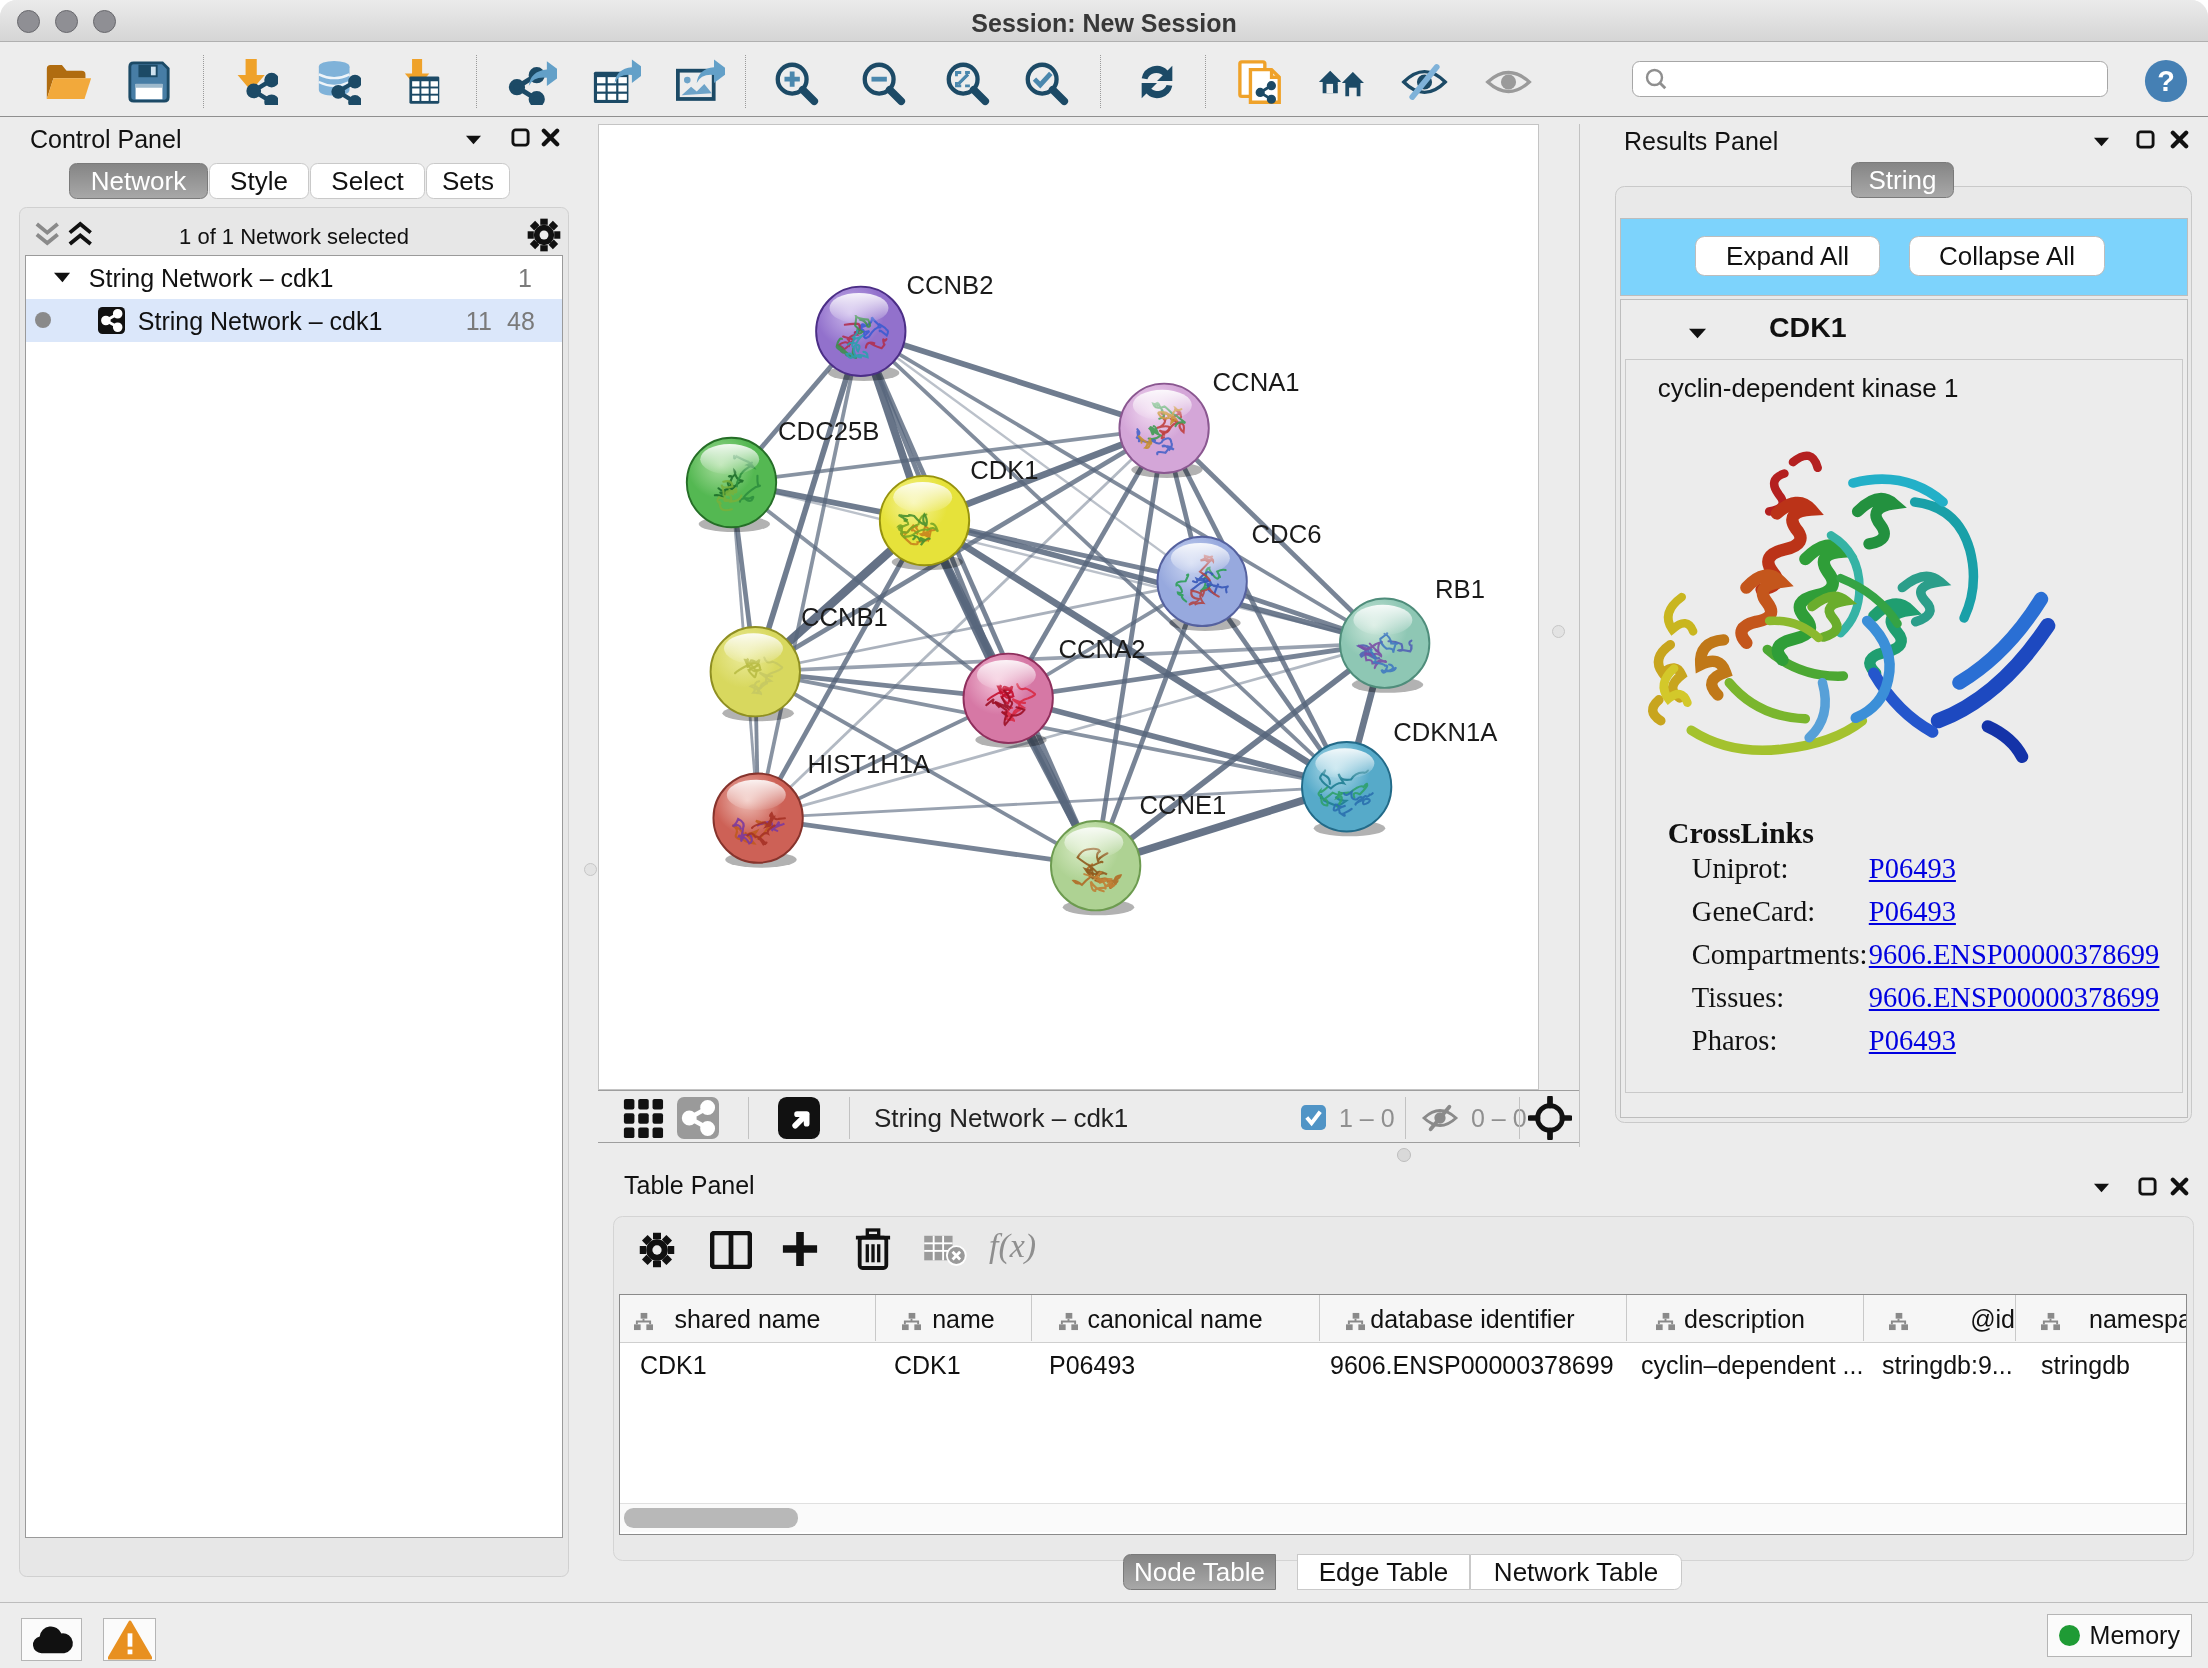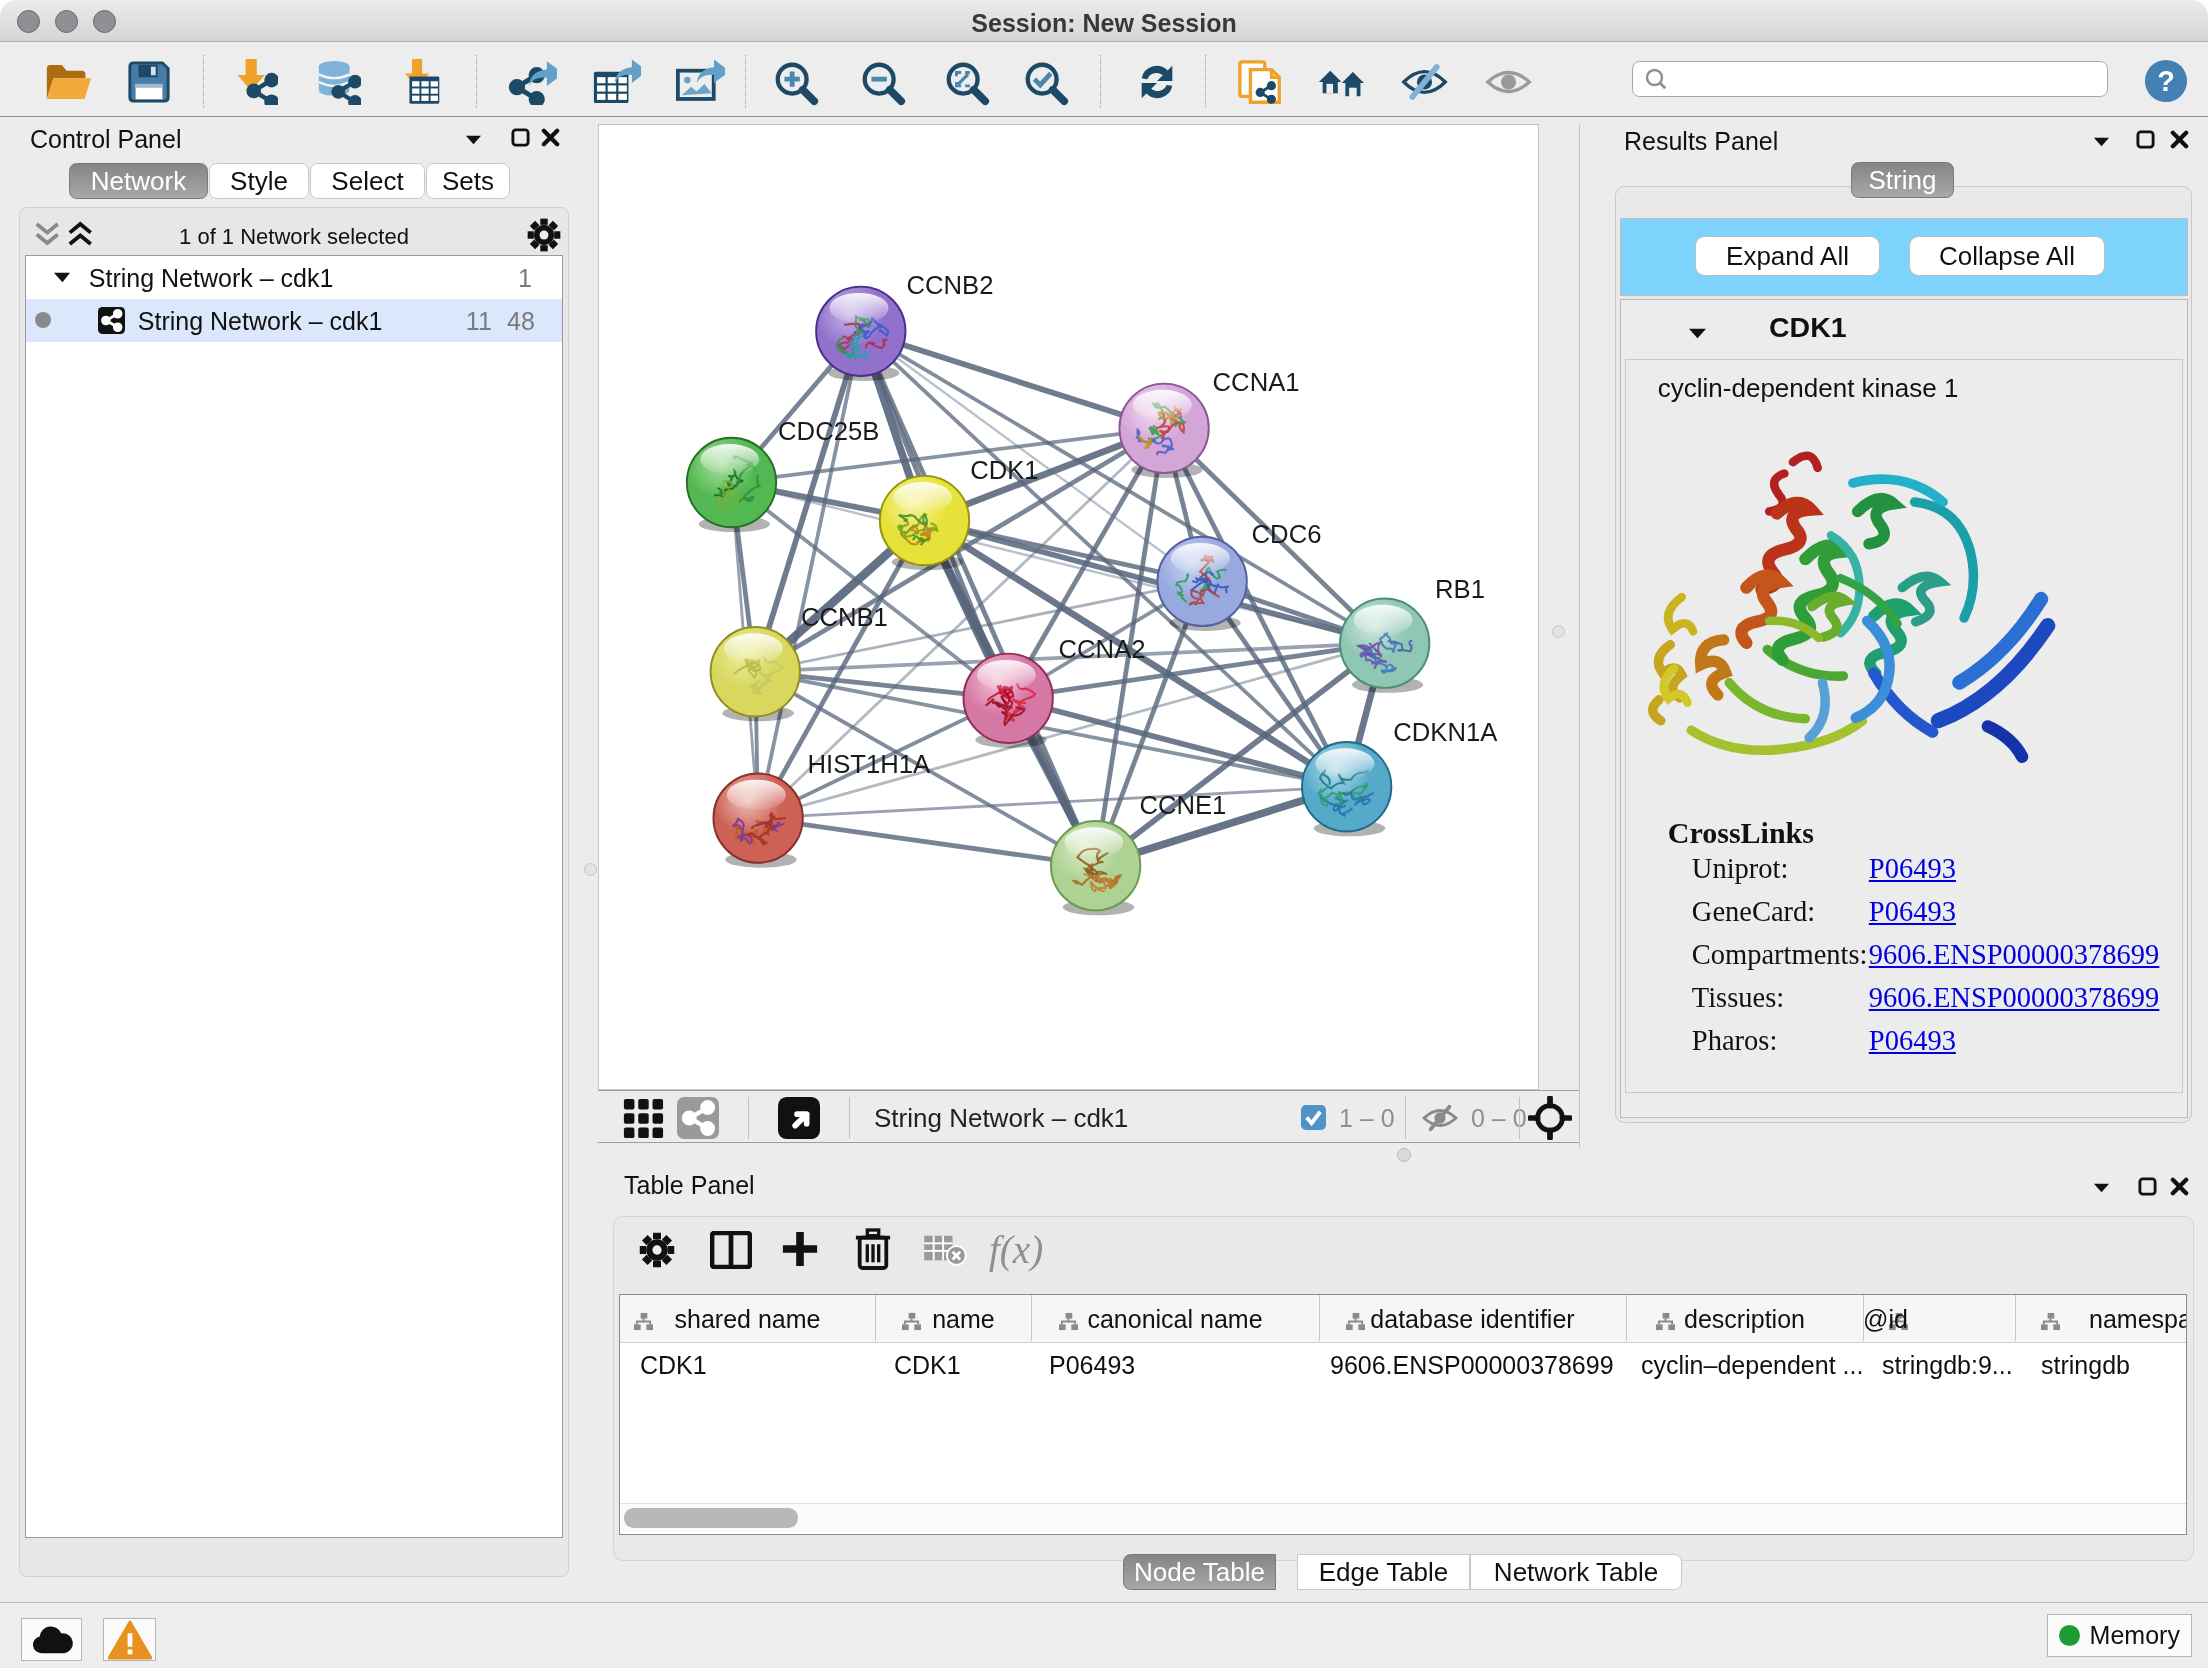--- a/index.html
+++ b/index.html
@@ -631,21 +631,21 @@
         <rect x="1" y="4" width="30" height="26" fill="#9a9a9a"></rect>
 <g stroke="#fff" stroke-width="2">
           <line x1="1" y1="12" x2="31" y2="12"></line>
           <line x1="1" y1="20" x2="31" y2="20"></line>
           <line x1="11" y1="4" x2="11" y2="30"></line>
           <line x1="21" y1="4" x2="21" y2="30"></line>
         </g>
 <circle cx="35" cy="25" r="10" fill="#9a9a9a" stroke="#fff" stroke-width="2"></circle>
         <path d="M31 21 l8 8 M39 21 l-8 8" stroke="#fff" stroke-width="3"></path>
       </svg></div>
- <div class="serif abs" style="left:989px;top:1227px;font-size:39px;font-style:italic;color:#8f8f8f"><i>f(x)</i></div>
+ <div class="serif abs" style="left:989px;top:1227px;font-size:34px;font-style:italic;color:#8f8f8f"><i>f(x)</i></div>
  <div class="abs" style="left:619px;top:1294px;width:1568px;height:241px;background:#fff;border:1.9px solid #8a8a8a;overflow:hidden">
    <div class="abs" style="left:0;top:0;width:100%;height:48px;background:#f6f6f6;border-bottom:1.9px solid #cfcfcf;font-size:25px;color:#111">
      <div class="abs" style="left:255px;top:-1.9px;height:48px;border-left:1.9px solid #c9c9c9"></div>
      <div class="abs" style="left:411px;top:-1.9px;height:48px;border-left:1.9px solid #c9c9c9"></div>
      <div class="abs" style="left:699px;top:-1.9px;height:48px;border-left:1.9px solid #c9c9c9"></div>
      <div class="abs" style="left:1006px;top:-1.9px;height:48px;border-left:1.9px solid #c9c9c9"></div>
      <div class="abs" style="left:1243px;top:-1.9px;height:48px;border-left:1.9px solid #c9c9c9"></div>
      <div class="abs" style="left:1395px;top:-1.9px;height:48px;border-left:1.9px solid #c9c9c9"></div>
      <div class="abs" style="left:13.3px;top:13.3px"><svg width="21" height="19" viewBox="0 0 22 20" style="">
             <rect x="8" y="1" width="7" height="6" fill="#8a8a8a"></rect>
@@ -681,21 +681,21 @@
             <rect x="14" y="13" width="7" height="6" fill="#8a8a8a"></rect>
 <path d="M11 7 v3 M4 13 v-3 h14 v3" stroke="#8a8a8a" stroke-width="2" fill="none"></path>
           </svg></div>
         <div class="abs" style="left:1006px;top:9.5px;width:237px;text-align:center">description</div>
      <div class="abs" style="left:1268px;top:13.3px"><svg width="21" height="19" viewBox="0 0 22 20" style="">
             <rect x="8" y="1" width="7" height="6" fill="#8a8a8a"></rect>
             <rect x="1" y="13" width="7" height="6" fill="#8a8a8a"></rect>
             <rect x="14" y="13" width="7" height="6" fill="#8a8a8a"></rect>
 <path d="M11 7 v3 M4 13 v-3 h14 v3" stroke="#8a8a8a" stroke-width="2" fill="none"></path>
           </svg></div>
-        <div class="abs" style="left:1243px;top:9.5px;width:152px;text-align:left">@id</div>
+        <div class="abs" style="left:1243px;top:9.5px;width:152px;text-align:right">@id</div>
      <div class="abs" style="left:1420px;top:13.3px"><svg width="21" height="19" viewBox="0 0 22 20" style="">
             <rect x="8" y="1" width="7" height="6" fill="#8a8a8a"></rect>
             <rect x="1" y="13" width="7" height="6" fill="#8a8a8a"></rect>
             <rect x="14" y="13" width="7" height="6" fill="#8a8a8a"></rect>
 <path d="M11 7 v3 M4 13 v-3 h14 v3" stroke="#8a8a8a" stroke-width="2" fill="none"></path>
           </svg></div>
         <div class="abs" style="left:1469px;top:9.5px;width:152px;overflow:hidden;white-space:nowrap">namespace</div>
    </div>
    <div class="abs" style="left:0;top:48px;width:100%;height:43px;font-size:25px;color:#111">
      <div class="abs" style="left:20px;top:7.6px">CDK1</div>

